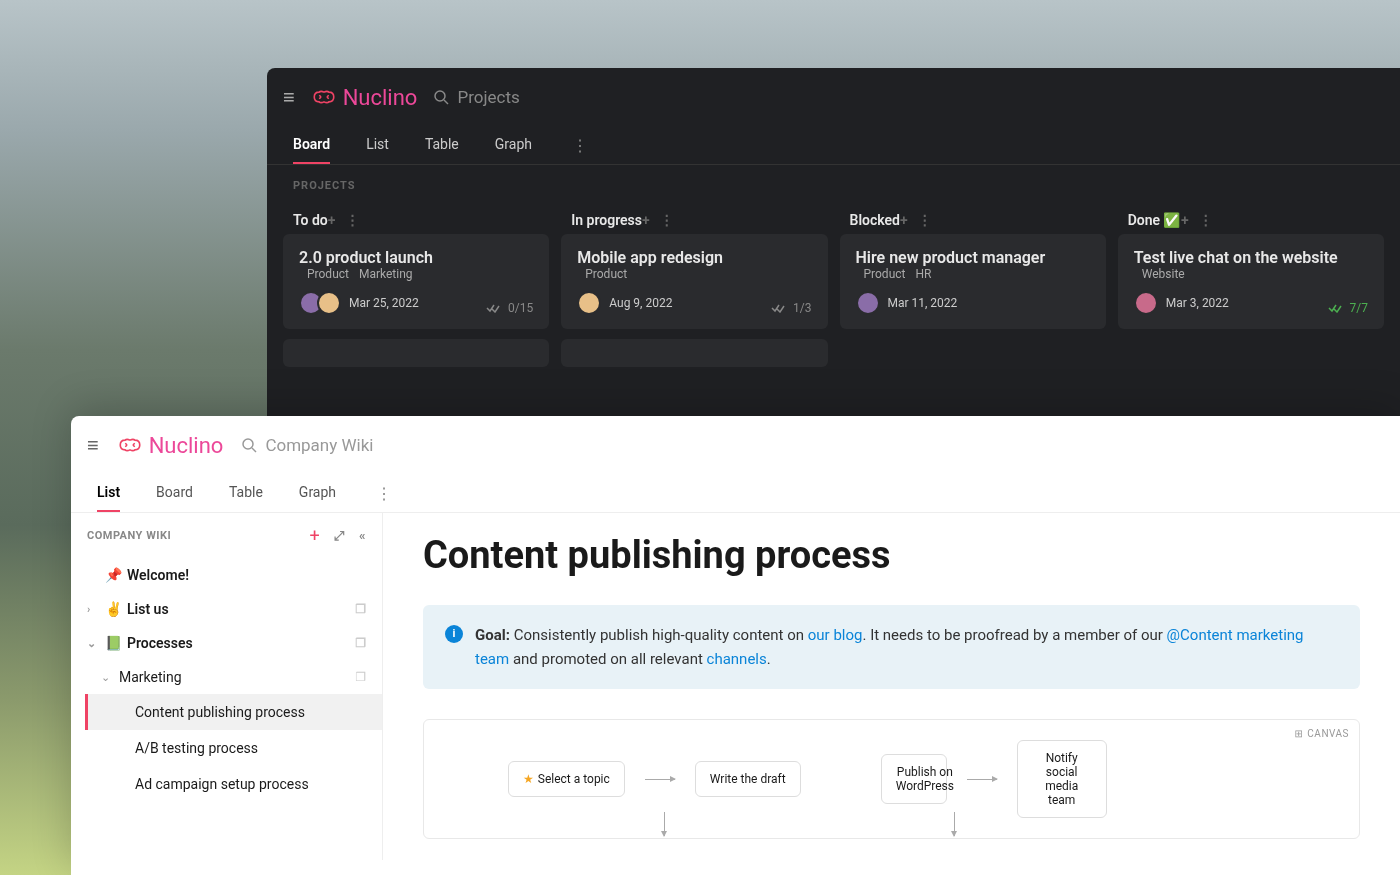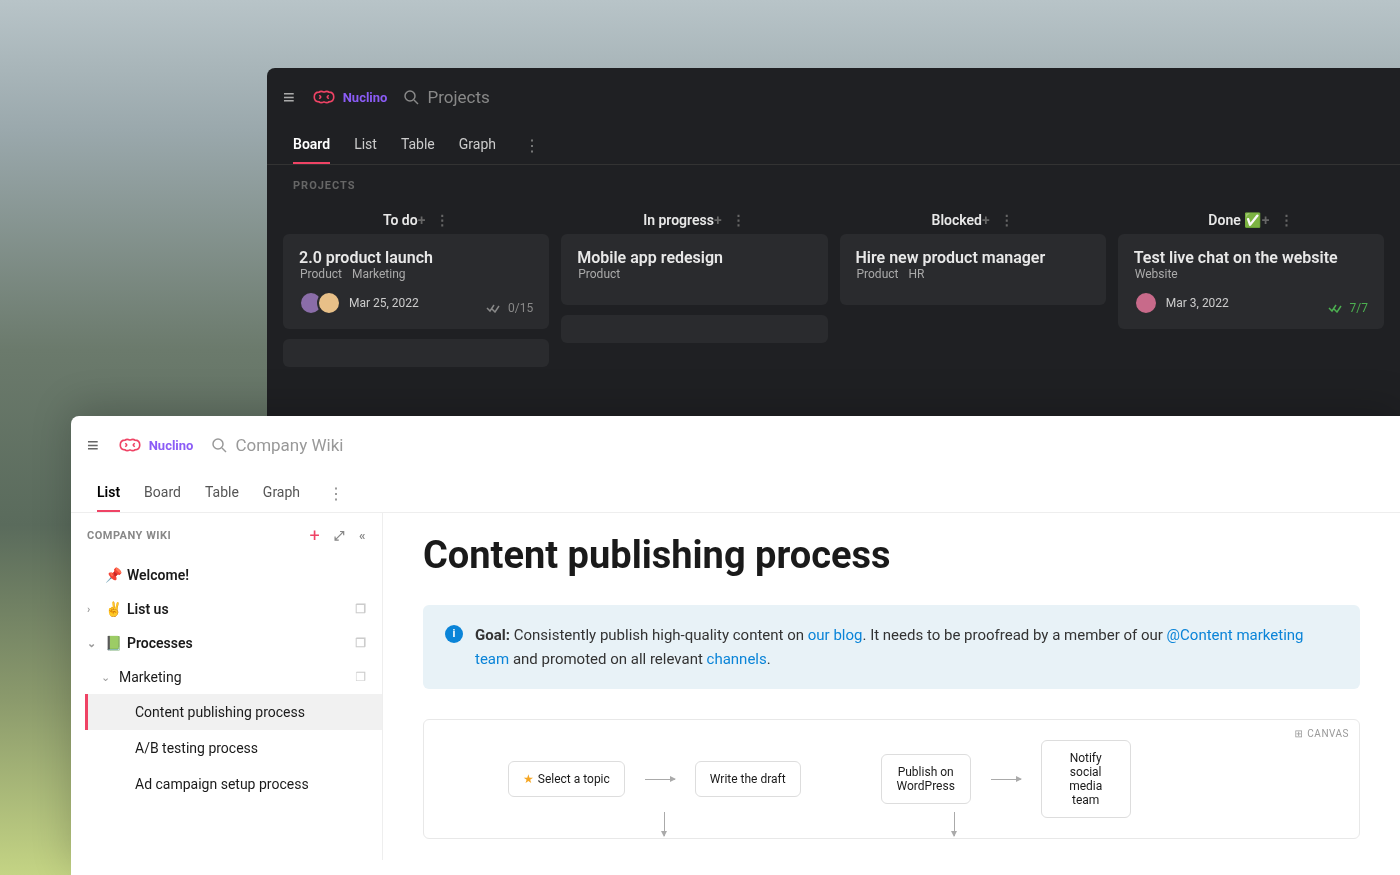--- a/index.html
+++ b/index.html
@@ -3,40 +3,40 @@
 <meta charset="utf-8">
 <style>
 *{margin:0;padding:0;box-sizing:border-box;font-family:-apple-system,BlinkMacSystemFont,"Segoe UI",Roboto,sans-serif}
 body{width:1400px;height:875px;overflow:hidden;background:linear-gradient(135deg,#7a8a7c 0%,#5a6b5c 30%,#8b9a8c 50%,#c4d4a4 100%);position:relative}
 .mountain-bg{position:absolute;top:0;left:0;width:100%;height:100%;background:linear-gradient(180deg,#b8c4c8 0%,#9aa8ac 15%,#6b7a6c 40%,#5a6b5c 60%,#8b9a6c 80%,#c4d484 100%)}
 
 
 .window-dark{position:absolute;top:68px;left:267px;right:0;height:350px;background:#1f2023;border-radius:8px 0 0 0;overflow:hidden;color:#e8e8e8}
 .window-dark .topbar{height:58px;display:flex;align-items:center;padding:0 16px;gap:16px}
 .window-dark .menu-btn{font-size:20px;color:#aaa;cursor:pointer}
-.brand{display:flex;align-items:center;gap:6px;font-weight:700;font-size:13px;color:#8b5cf6}
+.brand{display:flex;align-items:center;gap:6px;font-weight:400;font-size:22px;color:#ec4899}
 .brand svg{width:26px;height:18px}
 .search{display:flex;align-items:center;gap:8px;color:#888;font-size:17px}
 .search-icon{width:16px;height:16px}
 
-.tabs{display:flex;gap:24px;padding:0 26px;border-bottom:1px solid #333;font-size:14px;align-items:center}
+.tabs{display:flex;gap:36px;padding:0 26px;border-bottom:1px solid #333;font-size:14px;align-items:center}
 .tab{padding:10px 0;cursor:pointer;color:#ccc;border-bottom:2px solid transparent}
 .tab.active{color:#fff;border-bottom-color:#ef4365;font-weight:600}
 .tab-more{color:#888;font-size:16px;cursor:pointer;padding:0 4px}
 
 .board-label{padding:14px 26px 8px;font-size:11px;font-weight:700;letter-spacing:1px;color:#666}
 .columns{display:flex;gap:12px;padding:6px 16px}
 .column{width:272px}
-.col-header{display:flex;align-items:center;justify-content:center;padding:6px 10px;font-size:14px;font-weight:600;color:#e8e8e8}
+.col-header{display:flex;align-items:center;justify-content:flex-start;padding:6px 10px;font-size:14px;font-weight:600;color:#e8e8e8}
 .col-actions{display:flex;gap:10px;color:#666;font-size:14px}
 .col-plus,.col-dots{cursor:pointer}
 
 .card{background:#2a2b2e;border-radius:6px;padding:14px 16px;margin-bottom:10px}
 .card-title{font-size:16px;font-weight:600;margin-bottom:0}
-.card-tags{display:flex;gap:10px;font-size:12px;color:#aaa;margin-bottom:10px;margin-left:1px}
+.card-tags{display:flex;gap:10px;font-size:12px;color:#aaa;margin-bottom:10px;margin-left:8px}
 .card-footer{display:flex;align-items:flex-end;justify-content:space-between}
 .card-meta{display:flex;align-items:center;gap:8px}
 .avatar-stack{display:flex}
 .avatar{width:24px;height:24px;border-radius:50%;background:#8a6da8;border:2px solid #2a2b2e;margin-left:-6px;display:flex;align-items:center;justify-content:center;font-size:10px}
 .avatar:first-child{margin-left:0}
 .avatar.c2{background:#e8c088}
 .avatar.c4{background:#c86a8a}
 .card-date{font-size:12px;color:#ccc}
 .card-progress{display:flex;align-items:center;gap:8px;font-size:12px;color:#888}
 .card-progress.done{color:#4caf50}
@@ -157,37 +157,59 @@
         <span class="col-actions">
             <span class="col-plus">+</span>
             <span class="col-dots">⋮</span>
           </span>
       </div>
       <div class="card">
         <div class="card-title">Mobile app redesign</div>
         <div class="card-tags">
           <span>Product</span>
         </div>
+        <div class="card-footer">
+          <div class="card-meta">
+            <div class="avatar-stack">
+                <div class="avatar c2"></div>
+              </div>
+            <span class="card-date">Aug 9, 2022</span>
+          </div>
+          <span class="card-progress">
+              <svg class="check-icon" viewBox="0 0 14 10">
+                <path fill="none" stroke="#888" stroke-width="1.5" d="M1,5 L4,8 L8,2 M6,6 L9,9 L13,3"></path>
+              </svg>
+              <span>1/3</span>
+            </span>
+        </div>
       </div>
       <div class="card-stub"></div>
     </div>
 
     <div class="column">
       <div class="col-header">
         <span>Blocked</span>
         <span class="col-actions">
             <span class="col-plus">+</span>
             <span class="col-dots">⋮</span>
           </span>
       </div>
       <div class="card">
         <div class="card-title">Hire new product manager</div>
         <div class="card-tags">
           <span>Product</span>
             <span>HR</span>
+        </div>
+        <div class="card-footer">
+          <div class="card-meta">
+            <div class="avatar-stack">
+                <div class="avatar"></div>
+              </div>
+            <span class="card-date">Mar 11, 2022</span>
+          </div>
         </div>
       </div>
     </div>
 
     <div class="column">
       <div class="col-header">
         <span>Done ✅</span>
         <span class="col-actions">
             <span class="col-plus">+</span>
             <span class="col-dots">⋮</span>
@@ -293,21 +315,21 @@
       <div class="canvas">
         <span class="canvas-label">⊞ <span>CANVAS</span></span>
         <div style="width:40px"></div>
         <div class="canvas-node">
             <span class="star">★</span>
             <span>Select a topic</span>
           </div>
         <div class="canvas-arrow"></div>
         <div class="canvas-node">Write the draft</div>
         <div style="width:40px"></div>
-        <div class="canvas-node" style="white-space:normal;width:90px">Publish on WordPress</div>
+        <div class="canvas-node" style="white-space:normal;width:66px">Publish on WordPress</div>
         <div class="canvas-arrow"></div>
         <div class="canvas-node" style="white-space:normal;width:90px">Notify social media team</div>
         <div class="canvas-varrow" style="left:240px;bottom:2px"></div>
         <div class="canvas-varrow" style="left:530px;bottom:2px"></div>
       </div>
     </div>
   </div>
 </div>
 
 </body></html>

